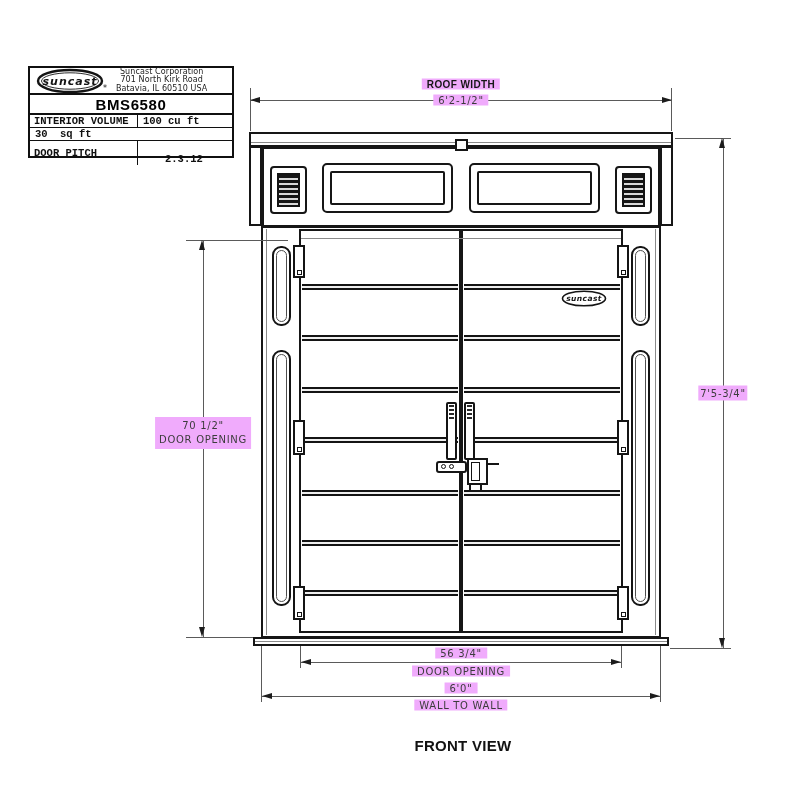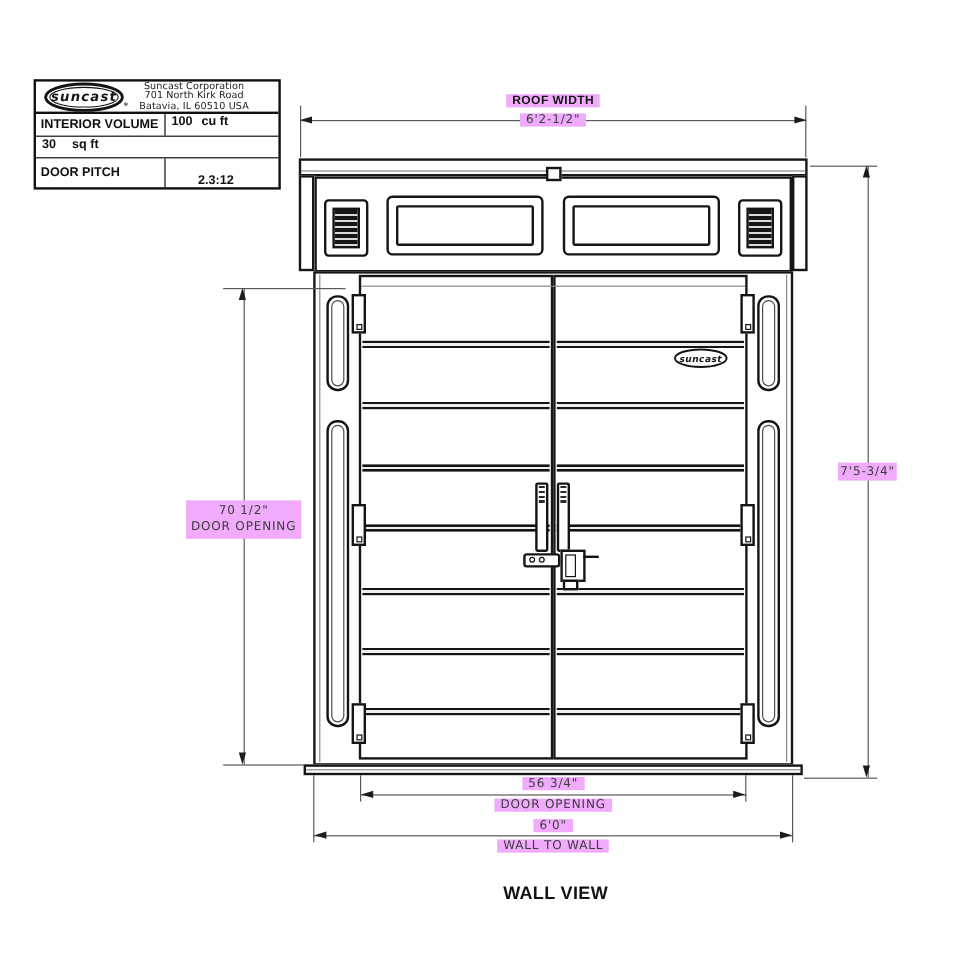--- a/index.html
+++ b/index.html
@@ -35,21 +35,21 @@
   .louver { position:absolute; border:2px solid #141414;
             background:repeating-linear-gradient(180deg,#161616 0 3px,#d9d9d9 3px 5px); }
   
   .tb { position:absolute; left:28px; top:66px; width:206px; height:92px; border:2px solid #101010;
         display:flex; flex-direction:column; background:#fff; z-index:9; }
   .tb-row1 { display:flex; align-items:center; border-bottom:2px solid #101010; height:27px; }
   .tb-addr { font-size:8px; line-height:8.6px; color:#1c1c1c; font-weight:500; letter-spacing:0.1px;text-align:center; }
   .tb-model { height:20px; border-bottom:2px solid #101010; text-align:center; font-weight:bold;
               font-size:15px; line-height:19px; letter-spacing:0.6px; font-family:"Liberation Sans", sans-serif; }
   .tb-spec { display:flex; flex:1; align-items:flex-start; font-size:10.5px; font-weight:bold;
-             font-family:Liberation Sans, sans-serif; color:#101010; }
+             font-family:Liberation Mono, monospace; color:#101010; }
   .tb-spec + .tb-spec { border-top:1.5px solid #101010; }
   .spec-label { width:108px; align-self:stretch; display:flex; align-items:center; padding-left:4px;
                 border-right:1.5px solid #101010; }
   .spec-value { width:30px; padding-left:5px; }
   .spec-roofpitch .spec-value { padding-left:27px; width:60px;margin-top:12px; }
   .spec-unit { flex:1; }
   .view-label { position:absolute; transform:translate(-50%,-50%); font-family:"Liberation Sans", sans-serif;
                 font-weight:bold; font-size:15px; color:#121212; letter-spacing:0.3px; }
 </style>
 </head>
@@ -64,20 +64,21 @@
         <ellipse cx="36" cy="13" rx="28.5" ry="8.2" fill="none" stroke="#141414" stroke-width="0.9"></ellipse>
         <text x="36" y="16.5" text-anchor="middle" font-size="11" font-style="italic" font-weight="bold" letter-spacing="1" fill="#141414" font-family="DejaVu Sans, sans-serif">suncast</text>
         <text x="69" y="23" font-size="8" fill="#141414" font-family="DejaVu Sans, sans-serif">*</text>
       </svg>
       <div class="tb-addr" style="margin-left:6px">
         <div>Suncast Corporation</div>
         <div>701 North Kirk Road</div>
         <div>Batavia, IL 60510 USA</div>
       </div>
     </div>
+    <div class="tb-model">BMS6580</div>
     <div class="tb-spec">
       <div class="spec-label">INTERIOR VOLUME</div>
       <div class="spec-value">100</div>
       <div class="spec-unit">cu ft</div>
     </div>
     <div class="tb-spec">
       <div class="spec-value">30</div>
       <div class="spec-unit">sq ft</div>
     </div>
     <div class="tb-spec spec-roofpitch">
@@ -217,15 +218,15 @@
   <div class="dt" style="left:461px;top:671px">DOOR OPENING</div>
 
   <div class="vl" style="left:261px;top:646px;height:56px"></div>
   <div class="vl" style="left:660px;top:646px;height:56px"></div>
   <div class="hl" style="left:261px;top:696px;width:400px"></div>
   <div class="arr arr-left" style="left:262px;top:693px"></div>
   <div class="arr arr-right" style="left:650px;top:693px"></div>
   <div class="dt" style="left:461px;top:688px">6'0"</div>
   <div class="dt" style="left:461px;top:705px">WALL TO WALL</div>
 
-  <div class="view-label" style="left:463px;top:745px">WALL VIEW</div>
+  <div class="view-label" style="left:463px;top:745px">FRONT VIEW</div>
 
 </div>
 
 </body></html>

